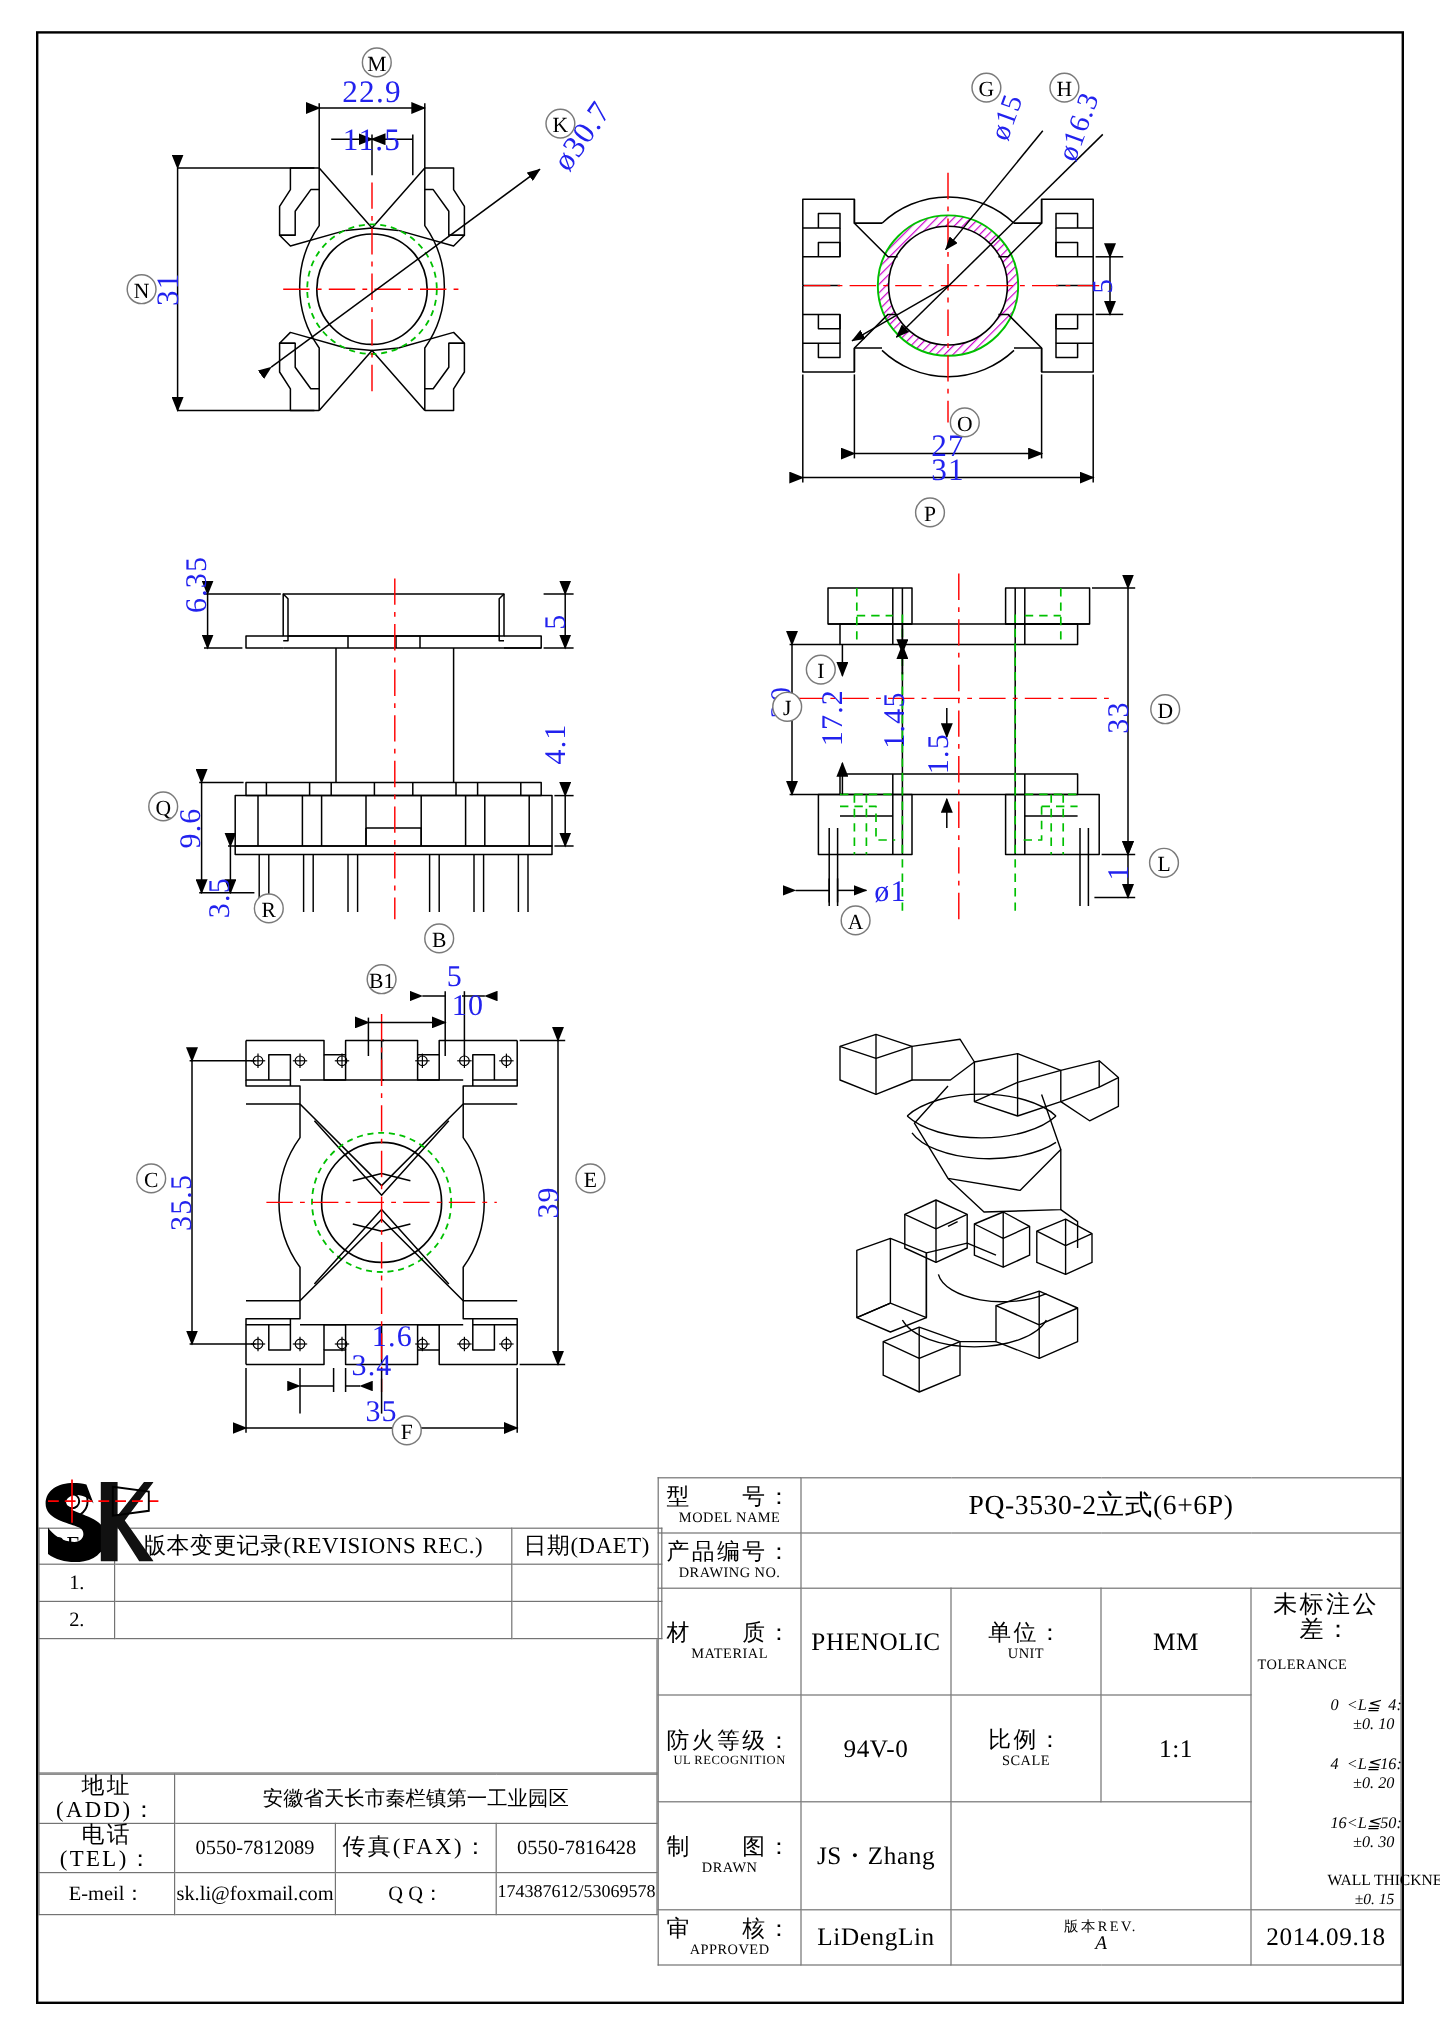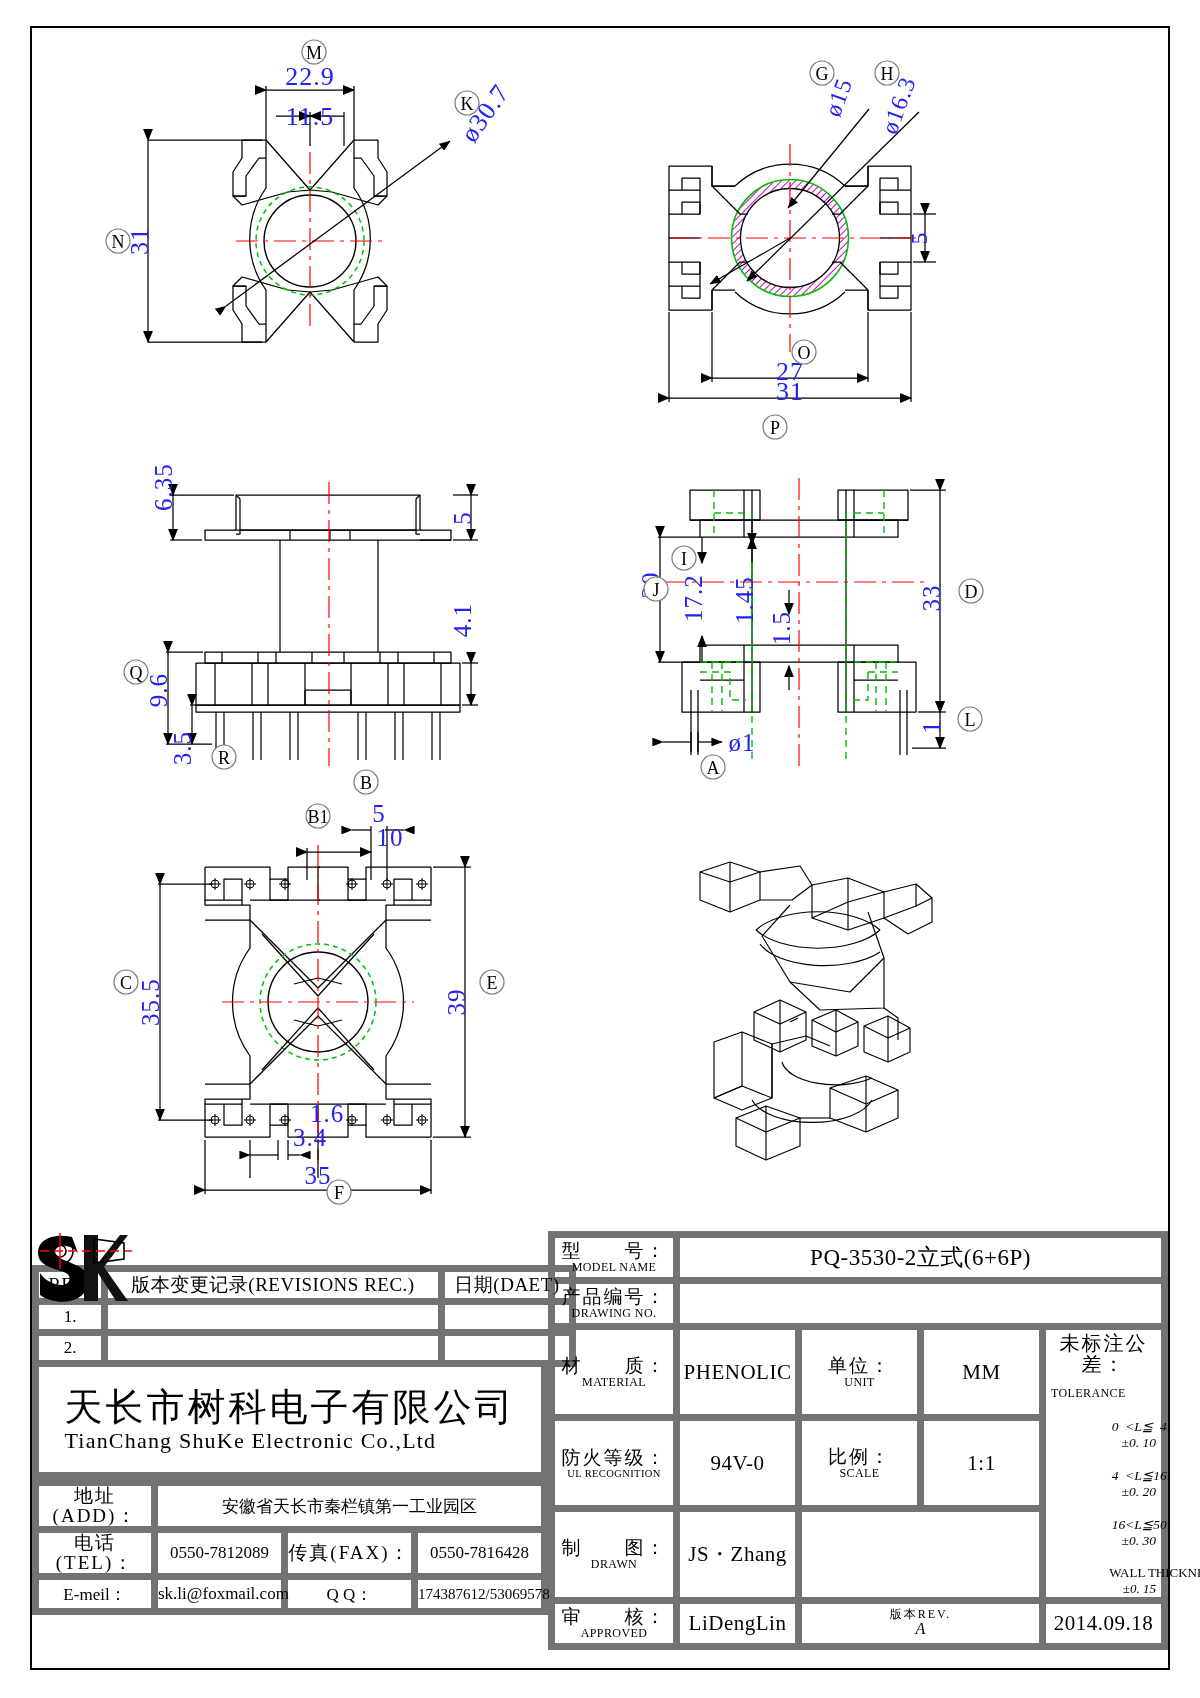--- a/index.html
+++ b/index.html
@@ -5,21 +5,21 @@
   html,body{margin:0;padding:0;background:#fff;}
   body{width:1200px;height:1698px;font-family:"Liberation Serif",serif;color:#000;}
   #sheet{position:relative;width:1200px;height:1698px;overflow:hidden;background:#fff;}
   #border{position:absolute;left:30px;top:26px;width:1140px;height:1644px;border:2px solid #000;box-sizing:border-box;}
   svg{position:absolute;left:0;top:0;}
   .dimtxt{fill:#2222ee;font-family:"Liberation Serif",serif;letter-spacing:1px;}
   .blk{fill:#000;font-family:"Liberation Serif",serif;}
   
   #tb{position:absolute;left:32px;top:1231px;width:1136px;height:308px;box-sizing:border-box;}
   table.tb{border-collapse:collapse;table-layout:fixed;}
-  table.tb td{border:7px solid #737373;padding:0;text-align:center;vertical-align:middle;font-family:"Liberation Serif",serif;}
+  table.tb td{border:1px solid #737373;padding:0;text-align:center;vertical-align:middle;font-family:"Liberation Serif",serif;}
   .lbl-cn{font-size:19px;letter-spacing:2px;line-height:1.05;}
   .lbl-en{font-size:12px;letter-spacing:.4px;line-height:1.05;}
   .val{font-size:21px;letter-spacing:.5px;}
   .val-sm{font-size:17px;}
   .hdr{font-size:19px;letter-spacing:.5px;}
   .tolline{font-size:13.5px;font-style:italic;font-family:"Liberation Serif",serif;white-space:pre;}
   .tolline .r{float:right;}
   .logo-cn{font-size:38px;letter-spacing:3px;font-family:"Liberation Serif",serif;}
   .logo-en{font-size:22px;letter-spacing:1.2px;font-family:"Liberation Serif",serif;}
 </style>
@@ -571,24 +571,20 @@
 
           <table class="tb" style="width:516px;height:112px;">
             <tbody>
                   <tr>
               <td style="border-top:none;">
                 <div style="display:flex;align-items:center;justify-content:center;gap:14px;">
                   <svg width="96" height="74" viewBox="0 0 96 74">
                     <path d="M40,6 C22,2 6,8 6,22 C6,36 26,38 34,42 C40,45 38,54 30,54 C20,54 12,48 8,42 L8,64 C16,70 28,72 38,70 C54,67 60,52 54,42 C48,32 28,30 24,24 C21,19 26,14 34,15 C40,16 44,19 46,22 Z" fill="#000"></path>
                     <path d="M52,4 L66,4 L66,32 L88,4 L96,4 L72,36 L96,70 L84,70 L66,42 L66,70 L52,70 Z" fill="#111"></path>
                   </svg>
-                  <div style="text-align:left;line-height:1.12;">
-                    <div class="logo-cn">天长市树科电子有限公司</div>
-                    <div class="logo-en">TianChang ShuKe Electronic Co.,Ltd</div>
-                  </div>
                 </div>
               </td>
             </tr>
           </tbody>
               </table>
 
           <table class="tb" style="width:516px;height:104px;">
             <tbody>
                   <tr style="height:35px;">
               <td style="width:112px;" class="lbl-cn">地址(ADD)：</td>

